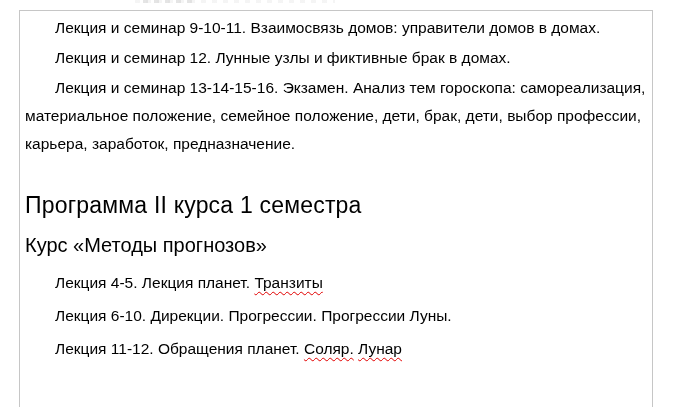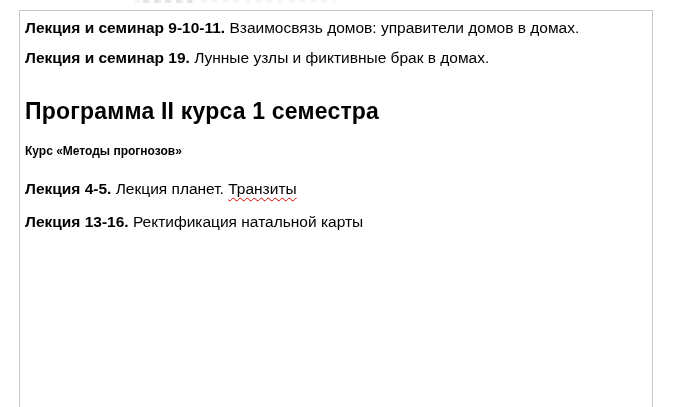--- a/index.html
+++ b/index.html
@@ -41,59 +41,62 @@
   }
   .page p {
     margin: 0 0 2px 0;
     font-size: 15.5px;
     line-height: 28px;
   }
   .page p.lect {
     margin-bottom: 5px;
   }
   .lead {
-    font-weight: bold;
+    font-weight: normal;
+    margin-left: 30px;
   }
   h1.doc-heading {
     font-size: 23px;
     line-height: 30px;
-    font-weight: bold;
-    margin: 24px 0 11px 0;
+    font-weight: normal;
+    margin: 32px 0 11px 0;
     letter-spacing: 0.2px;
   }
   h2.doc-subheading {
-    font-size: 12px;
+    font-size: 20px;
     line-height: 28px;
-    font-weight: bold;
+    font-weight: normal;
     margin: 8px 0 10px 0;
   }
   .miss {
     text-decoration: underline;
     text-decoration-style: wavy;
     text-decoration-color: var(--spellcheck_color, #e10000);
     text-decoration-thickness: 1px;
     text-underline-offset: 3px;
   }
 </style>
 </head>
 <body style="--text_color: #000000; --border_color: #c6c6c6; --spellcheck_color: #e10000; --page_background: #ffffff;">
 
 <div class="artifact-strip light"></div>
 <div class="artifact-strip dark"></div>
 
 <div class="page">
 
   <p class="body"><span class="lead">Лекция и семинар 9-10-11.</span><span> Взаимосвязь домов: управители домов в домах.</span></p>
 
-  <p class="body"><span class="lead">Лекция и семинар 19.</span><span> Лунные узлы и фиктивные брак в домах.</span></p>
+  <p class="body"><span class="lead">Лекция и семинар 12.</span><span> Лунные узлы и фиктивные брак в домах.</span></p>
 
+  <p class="body"><span class="lead">Лекция и семинар 13-14-15-16. Экзамен.</span><span> Анализ тем гороскопа: самореализация, материальное положение, семейное положение, дети, брак, дети, выбор профессии, карьера, заработок, предназначение.</span></p>
 
   <h1 class="doc-heading">Программа II курса 1 семестра</h1>
 
   <h2 class="doc-subheading">Курс «Методы прогнозов»</h2>
 
   <p class="lect"><span class="lead">Лекция 4-5.</span><span> Лекция планет. </span><span class="miss">Транзиты</span></p>
 
+  <p class="lect"><span class="lead">Лекция 6-10.</span><span> Дирекции. Прогрессии. Прогрессии Луны.</span></p>
 
+  <p class="lect"><span class="lead">Лекция 11-12.</span><span> Обращения планет. </span><span class="miss">Соляр.</span><span> </span><span class="miss">Лунар</span></p>
 
-  <p class="lect"><span class="lead">Лекция 13-16.</span><span> Ректификация натальной карты</span></p>
 
 </div>
 
 </body></html>

